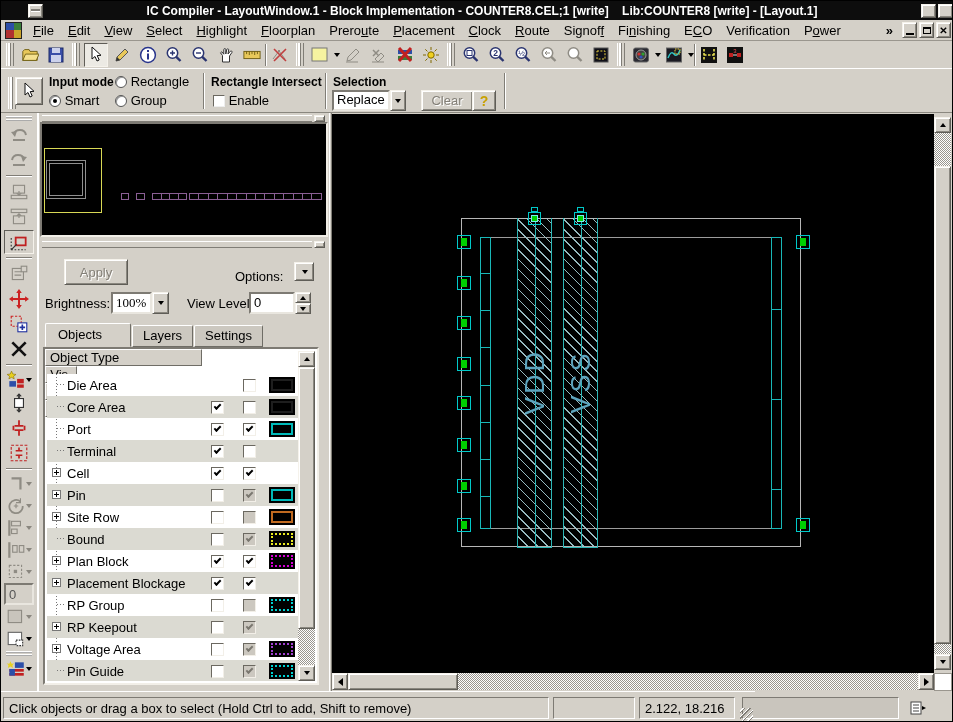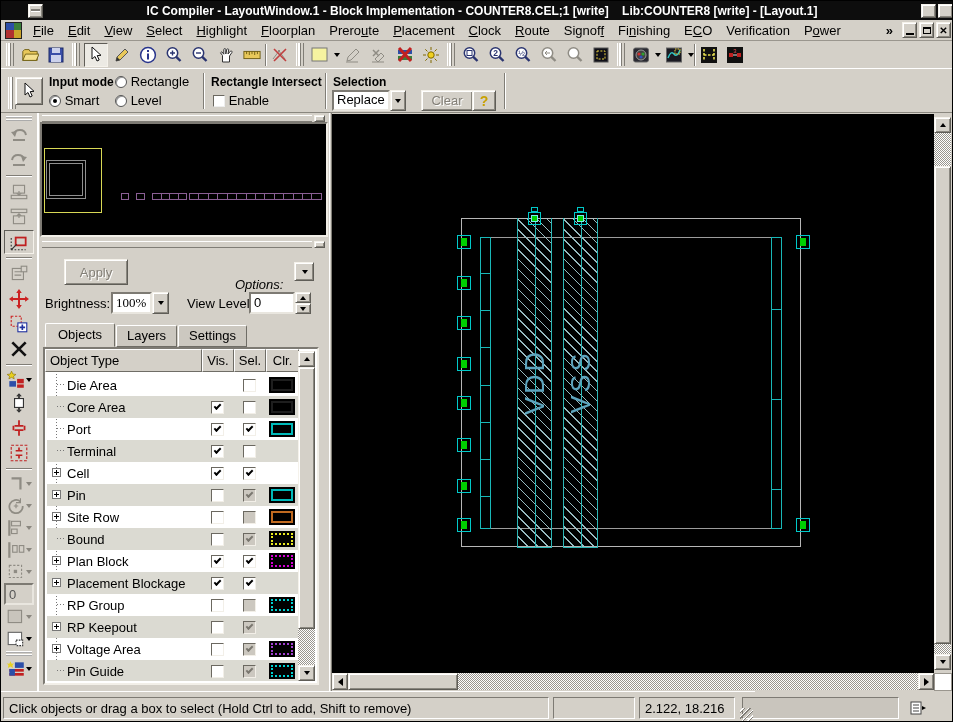--- a/index.html
+++ b/index.html
@@ -49,42 +49,42 @@
   .sic .dd{margin-left:0;}
   .ssep{width:26px;margin:3px auto;border-top:1px solid #807d76;border-bottom:1px solid #fff;}
   .sgrip{width:26px;height:5px;margin:2px auto;border-top:2px ridge #fff;border-bottom:2px ridge #fff;}
   
   #leftpanel{left:38px;top:112px;width:290px;height:578px;}
   #panel-divider{left:328px;top:112px;width:3px;height:578px;background:#d4d0c8;border-left:1px solid #fff;border-right:1px solid #807d76;}
   #minimap{left:3px;top:11px;width:284px;height:111px;background:#000;}
   .mm-grip{left:3px;width:270px;height:7px;}
   .mm-btn{width:11px;height:7px;}
   #ctl-apply{left:18px;top:146px;width:64px;height:26px;font-size:13px;display:flex;align-items:center;justify-content:center;}
-  #ctl-options-label{left:196px;top:164px;font-style:italic;}
+  #ctl-options-label{left:196px;top:156px;}
   #ctl-options-btn{left:255px;top:149px;width:20px;height:19px;display:flex;align-items:center;justify-content:center;}
   #ctl-bright-label{left:6px;top:183px;}
   #ctl-bright{left:72px;top:179px;width:58px;height:22px;font-family:Liberation Serif, serif;}
   #ctl-vl-label{left:148px;top:183px;}
   #ctl-vl{left:210px;top:179px;width:62px;height:22px;}
   .combo{display:flex;}
   .combo .val{flex:1;background:#fff;border:2px solid;border-color:#7d7a73 #e9e6df #e9e6df #7d7a73;padding:1px 3px;font-size:13px;}
   .combo .btn{width:17px;display:flex;align-items:center;justify-content:center;}
   .spinbtns{width:16px;display:flex;flex-direction:column;}
   .spinbtns .sb{flex:1;display:flex;align-items:center;justify-content:center;}
   .tri-u{width:0;height:0;border-left:3px solid transparent;border-right:3px solid transparent;border-bottom:4px solid #000;}
   .tri-d{width:0;height:0;border-left:3px solid transparent;border-right:3px solid transparent;border-top:4px solid #000;}
   .tri-l{width:0;height:0;border-top:4px solid transparent;border-bottom:4px solid transparent;border-right:5px solid #000;}
   .tri-r{width:0;height:0;border-top:4px solid transparent;border-bottom:4px solid transparent;border-left:5px solid #000;}
   
   #tabs{left:6px;top:210px;height:24px;display:flex;align-items:flex-end;}
-  .tab{padding:3px 12px 4px 12px;background:#d4d0c8;border:1px solid;border-color:#fff #6f6d66 #d4d0c8 #fff;border-radius:2px 2px 0 0;margin-right:1px;font-size:13px;}
+  .tab{padding:3px 28px 4px 12px;background:#d4d0c8;border:1px solid;border-color:#fff #6f6d66 #d4d0c8 #fff;border-radius:2px 2px 0 0;margin-right:1px;font-size:13px;}
   .tab.inactive{padding:2px 10px 3px 10px;border-bottom:1px solid #6f6d66;background:#ccc8c0;}
   
   #objpanel{left:4px;top:234px;width:276px;height:338px;background:#fff;}
-  #thead{display:flex;height:23px;}
+  #thead{display:flex;height:23px;flex-direction:column;}
   .th{display:flex;align-items:center;padding:0 4px;font-size:13px;background:#d4d0c8;}
   #tbody{position:absolute;left:2px;top:25px;right:19px;bottom:2px;background:#fff;overflow:hidden;}
   .trow{display:flex;align-items:center;height:22px;position:relative;}
   .trow.alt{background:#dbdad2;}
   .tree{width:18px;height:22px;position:relative;flex:none;}
   .stub{position:absolute;left:10px;top:10px;width:8px;height:1px;
         background:repeating-linear-gradient(to right,#777 0 1px,transparent 1px 3px);}
   .expander{position:absolute;left:5px;top:6px;width:9px;height:9px;background:
      linear-gradient(#000,#000) center/5px 1px no-repeat,
      linear-gradient(#000,#000) center/1px 5px no-repeat,#fff;border:1px solid #777;}
@@ -364,21 +364,21 @@
   <div id="toolbar2" class="abs">
     <div class="abs hgrip" style="left:4px;top:6px;height:32px;"></div>
     <div class="abs r" style="left:14px;top:8px;width:28px;height:28px;display:flex;align-items:center;justify-content:center;">
       <svg width="18" height="18" viewBox="0 0 18 18">
           <path d="M5 1 L5 13 L8 10.5 L10 15 L12.2 14 L10.2 9.6 L14 9.3 Z" fill="#fff" stroke="#111"></path>
         </svg>
     </div>
     <div class="abs grouplabel" style="left:48px;top:6px;">Input mode</div>
     <label class="abs" style="left:114px;top:5px;"><span class="radio"></span> <span>Rectangle</span></label>
     <label class="abs" style="left:48px;top:24px;"><span class="radio on"></span> <span>Smart</span></label>
-    <label class="abs" style="left:114px;top:24px;"><span class="radio"></span> <span>Level</span></label>
+    <label class="abs" style="left:114px;top:24px;"><span class="radio"></span> <span>Group</span></label>
     <div class="abs vsep" style="left:202px;top:4px;height:36px;"></div>
     <div class="abs grouplabel" style="left:210px;top:6px;">Rectangle Intersect</div>
     <label class="abs" style="left:212px;top:24px;"><span class="cbx"></span> <span>Enable</span></label>
     <div class="abs vsep" style="left:324px;top:4px;height:36px;"></div>
     <div class="abs grouplabel" style="left:332px;top:6px;">Selection</div>
     <div class="abs combo" style="left:331px;top:21px;width:74px;height:21px;">
       <div class="val" style="padding-top:0;">Replace</div>
       <div class="btn r">
           <div class="dd"></div>
         </div>

